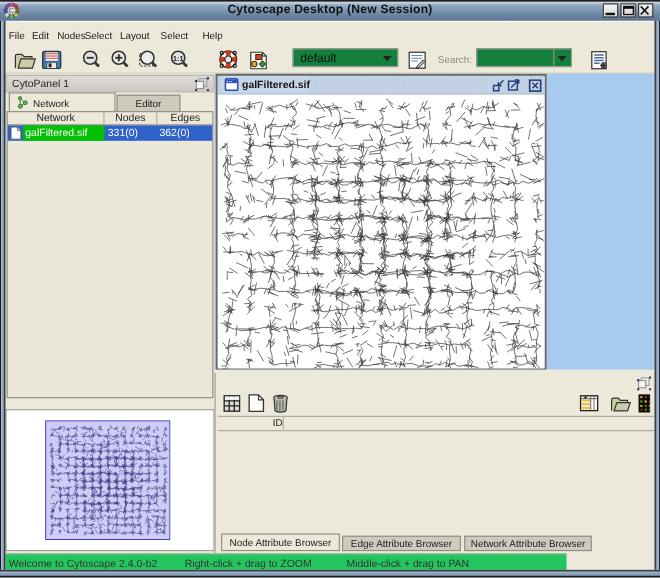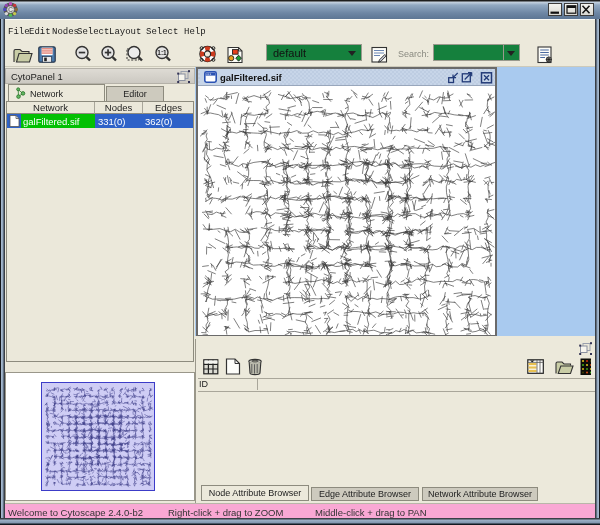--- a/index.html
+++ b/index.html
@@ -9,21 +9,21 @@
   
   #titlebar{left:0;top:0;width:600px;height:19px;
     background:linear-gradient(180deg,#1e1e1e 0,#1e1e1e 1px,#c9d5e2 2px,#92a9c2 5px,#6d86a4 13px,#5d7694 19px);}
   #title-text{left:0;top:3px;width:600px;text-align:center;font-size:11px;font-weight:bold;color:#111;letter-spacing:0.2px;}
   .winbtn{top:2.5px;width:14px;height:13px;background:linear-gradient(180deg,#f4f4f0,#d9d8d2);border:1px solid #3c3c3c;box-sizing:border-box;}
   #brd-left{left:0;top:19px;width:5px;height:499px;background:linear-gradient(90deg,#15181c 0,#15181c 1px,#aebfd2 1px,#8ba1ba 3px,#3a3f46 4px,#3a3f46 5px);}
   #brd-right{left:595px;top:19px;width:5px;height:499px;background:linear-gradient(90deg,#3a3f46 0,#3a3f46 1px,#8ba1ba 2px,#aebfd2 4px,#15181c 4px,#15181c 5px);}
   #brd-bottom{left:0;top:518px;width:600px;height:7px;background:linear-gradient(180deg,#3a3f46 0,#3a3f46 1px,#9db1c7 2px,#8096ae 5px,#131a22 6px,#131a22 7px);}
   
   #menubar{left:5px;top:19px;width:590px;height:20px;background:#ece9db;border-top:1px solid #fbfaf4;box-sizing:border-box;}
-  .menu{position:absolute;top:7px;font-size:9px;color:#1a1a1a;font-family:Liberation Mono, monospace;}
+  .menu{position:absolute;top:7px;font-size:9px;color:#1a1a1a;}
   
   #toolbar{left:5px;top:39px;width:590px;height:28px;background:#ece9db;border-bottom:1px solid #cdcaba;box-sizing:border-box;}
   .combo{position:absolute;background:#15803d;border:1px solid #9a9a8e;box-sizing:border-box;}
   .combo .arr{position:absolute;right:5px;top:6px;width:0;height:0;border-left:4px solid transparent;border-right:4px solid transparent;border-top:5px solid #222;}
   
   #cp1{left:5px;top:67px;width:190px;height:436px;background:#ece9db;}
   .phead{position:absolute;background:linear-gradient(180deg,#dedbd4,#ccc9c2);border:1px solid #b4b1a8;box-sizing:border-box;text-align:center;}
   .phead span{position:absolute;left:5px;top:2px;font-size:9.5px;color:#222;}
   .tab{position:absolute;box-sizing:border-box;font-size:9px;color:#222;border:1px solid #8d8b7e;}
   .tab.on{background:#ece9db;border-bottom:none;}
@@ -35,28 +35,29 @@
   
   #desktop{left:195px;top:67px;width:400px;height:269px;background:#a9caef;}
   #frame{position:absolute;left:1px;top:0px;width:301px;height:269px;border:2px solid #6a6a6a;background:#fff;box-sizing:border-box;}
   #ftitle{position:absolute;left:0;top:0;width:297px;height:17px;background:#c7d5e8;border-bottom:1px solid #99a7bc;box-sizing:border-box;}
   #fcanvas{position:absolute;left:0;top:17px;width:297px;height:249px;background:#fff;}
   
   #cp2{left:195px;top:339px;width:400px;height:164px;background:#ece9db;border-left:1px solid #9a978a;box-sizing:border-box;}
   
   .btab{position:absolute;font-size:9px;color:#222;border:1px solid #8d8b7e;box-sizing:border-box;text-align:center;}
   
-  #status{left:5px;top:503px;width:590px;height:15px;background:#f9a8d4;border-top:1px solid #b9b6a9;box-sizing:border-box;}
+  #status{left:5px;top:503px;width:510px;height:15px;background:#22c55e;border-top:1px solid #b9b6a9;box-sizing:border-box;}
   #status span{position:absolute;top:3px;font-size:9.5px;color:#333;}
 </style>
 </head>
 <body>
 <div id="win">
 
   <div class="abs" id="titlebar"></div>
+  <div class="abs" id="title-text">Cytoscape Desktop (New Session)</div>
   <svg class="abs" style="left:3px;top:2px" width="15" height="15" viewBox="0 0 15 15">
     <circle cx="7.5" cy="7.5" r="7" fill="#555"></circle>
     <circle cx="7.5" cy="1.8" r="1.7" fill="#c050c8"></circle>
     <circle cx="11.6" cy="3.4" r="1.7" fill="#c83838"></circle>
     <circle cx="13.2" cy="7.5" r="1.7" fill="#8a6a3a"></circle>
     <circle cx="11.6" cy="11.6" r="1.7" fill="#c8c84a"></circle>
     <circle cx="7.5" cy="13.2" r="1.7" fill="#50c050"></circle>
     <circle cx="3.4" cy="11.6" r="1.7" fill="#d8d8d8"></circle>
     <circle cx="1.8" cy="7.5" r="1.7" fill="#4848c0"></circle>
     <circle cx="3.4" cy="3.4" r="1.7" fill="#9048b0"></circle>
@@ -329,21 +330,21 @@
         <circle cx="11" cy="11" r="1.1" fill="#d8b820"></circle>
           <circle cx="14.5" cy="11" r="1.1" fill="#b83010"></circle>
         <circle cx="3" cy="14.5" r="1.1" fill="#383808"></circle>
           <circle cx="7" cy="14.5" r="1.1" fill="#c84818"></circle>
         <circle cx="11" cy="14.5" r="1.1" fill="#38a018"></circle>
           <circle cx="14.5" cy="14.5" r="1.1" fill="#d8b820"></circle>
       </g>
     </svg>
 
     <div class="abs" style="left:2px;top:39px;width:397px;height:12px;border-top:1px solid #a9a69a;border-bottom:1px solid #a9a69a"></div>
-    <div class="abs" style="left:3px;top:39px;width:58px;height:12px;border-right:1px solid #a9a69a;font-size:9px;color:#222;text-align:left;line-height:12px">ID</div>
+    <div class="abs" style="left:3px;top:39px;width:58px;height:12px;border-right:1px solid #a9a69a;font-size:9px;color:#222;text-align:right;line-height:12px">ID</div>
 
     <div class="btab" style="left:5px;top:146px;width:108px;height:16px;background:#ece9db;line-height:15px">Node Attribute Browser</div>
     <div class="btab" style="left:115px;top:148px;width:108px;height:14px;background:#cdcabe;line-height:13px">Edge Attribute Browser</div>
     <div class="btab" style="left:226px;top:148px;width:116px;height:14px;background:#cdcabe;line-height:13px">Network Attribute Browser</div>
   </div>
 
   <div class="abs" id="status">
     <span style="left:3px">Welcome to Cytoscape 2.4.0-b2</span>
     <span style="left:163px">Right-click + drag to ZOOM</span>
     <span style="left:310px">Middle-click + drag to PAN</span>

